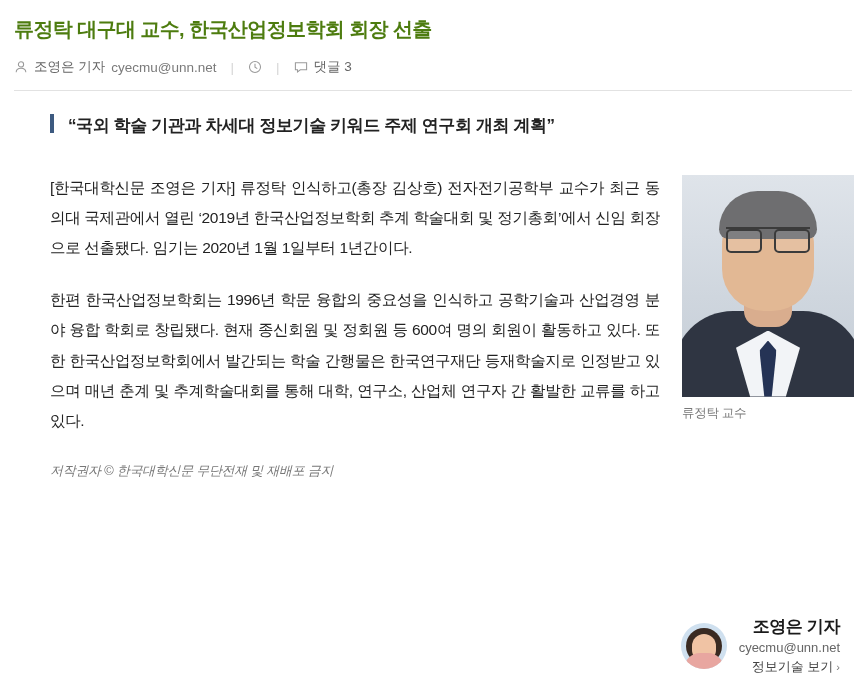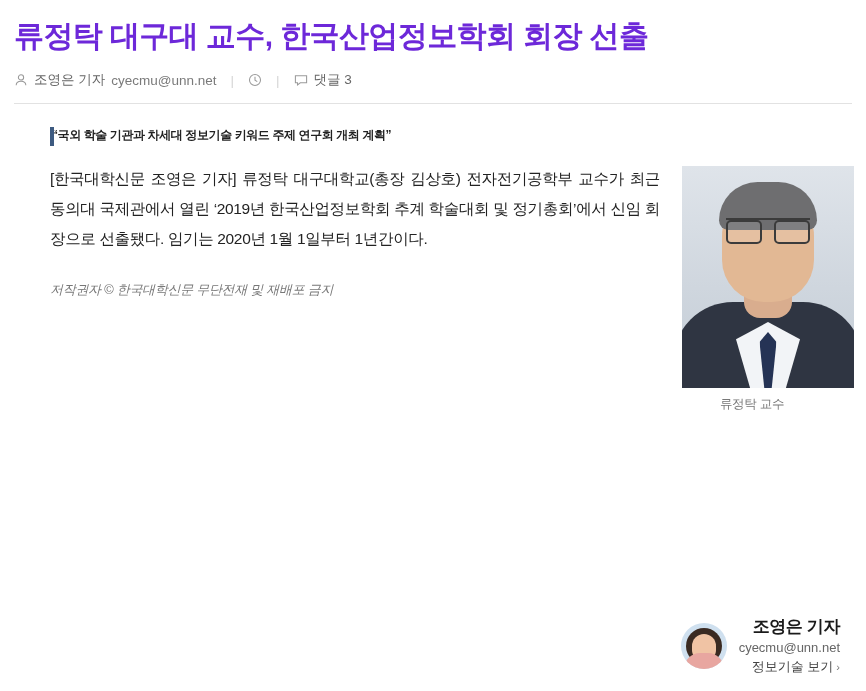--- a/index.html
+++ b/index.html
@@ -16,24 +16,24 @@
     position: relative;
     overflow: hidden;
   }
 
   .article {
     padding: 0 14px;
   }
 
   
   .headline {
-    font-size: 30px;
+    font-size: 20px;
     font-weight: bold;
     letter-spacing: -0.6px;
-    color: #6d28d9;
+    color: #4d7c0f;
     line-height: 1.3;
     padding: 16px 0 10px 0;
     margin: 0;
   }
 
   
   .meta {
     display: flex;
     align-items: center;
     font-size: 13.5px;
@@ -62,44 +62,43 @@
   .meta-email { color: #7a7a7a; }
 
   
   .body-wrap {
     padding: 22px 30px 0 36px;
   }
 
   
   .subhead {
     position: relative;
-    font-size: 12px;
+    font-size: 17px;
     font-weight: bold;
     color: #222222;
     letter-spacing: -0.4px;
-    padding-left: 2px;
-    margin-bottom: 20px;
+    padding-left: 18px;
+    margin-bottom: 34px;
     line-height: 1.5;
   }
   .subhead::before {
     content: "";
     position: absolute;
     left: 0;
     top: 1px;
     width: 4px;
     height: 19px;
     background: #3d5a80;
   }
 
   
   .photo-block {
     float: right;
     width: 140px;
     margin: 2px 0 10px 22px;
-    text-align: center;
   }
   .photo {
     width: 172px;
     height: 222px;
     background: linear-gradient(180deg, #dfe4ea 0%, #cfd6de 55%, #c3ccd6 100%);
     position: relative;
     overflow: hidden;
   }
   
   .ph-suit {
@@ -330,21 +329,22 @@
         <div class="ph-neck"></div>
         <div class="ph-shirt"></div>
         <div class="ph-tie"></div>
         <div class="ph-head"></div>
         <div class="ph-hair"></div>
         <div class="ph-glasses"></div>
       </div>
       <figcaption class="photo-caption">류정탁 교수</figcaption>
     </figure>
 
-    <p class="para">[한국대학신문 조영은 기자] 류정탁 대구대학교(총장 김상호) 전자전기공학부 교수가 최근 동의대 국제관에서 열린 ‘2019년 한국산업정보학회 추계 학술대회 및 정기총회’에서 신임 회장으로 선출됐다. 임기는 2020년 1월 1일부터 1년간이다.</p>
+    <p class="para">[한국대학신문 조영은 기자] 류정탁 인식하고(총장 김상호) 전자전기공학부 교수가 최근 동의대 국제관에서 열린 ‘2019년 한국산업정보학회 추계 학술대회 및 정기총회’에서 신임 회장으로 선출됐다. 임기는 2020년 1월 1일부터 1년간이다.</p>
+    <p class="para">한편 한국산업정보학회는 1996년 학문 융합의 중요성을 인식하고 공학기술과 산업경영 분야 융합 학회로 창립됐다. 현재 종신회원 및 정회원 등 600여 명의 회원이 활동하고 있다. 또한 한국산업정보학회에서 발간되는 학술 간행물은 한국연구재단 등재학술지로 인정받고 있으며 매년 춘계 및 추계학술대회를 통해 대학, 연구소, 산업체 연구자 간 활발한 교류를 하고 있다.</p>
 
     <p class="copyright">저작권자 © 한국대학신문 무단전재 및 재배포 금지</p>
   </div>
 </div>
 
 <div class="reporter">
   <div class="avatar">
     <div class="av-hair"></div>
     <div class="av-face"></div>
     <div class="av-body"></div>

